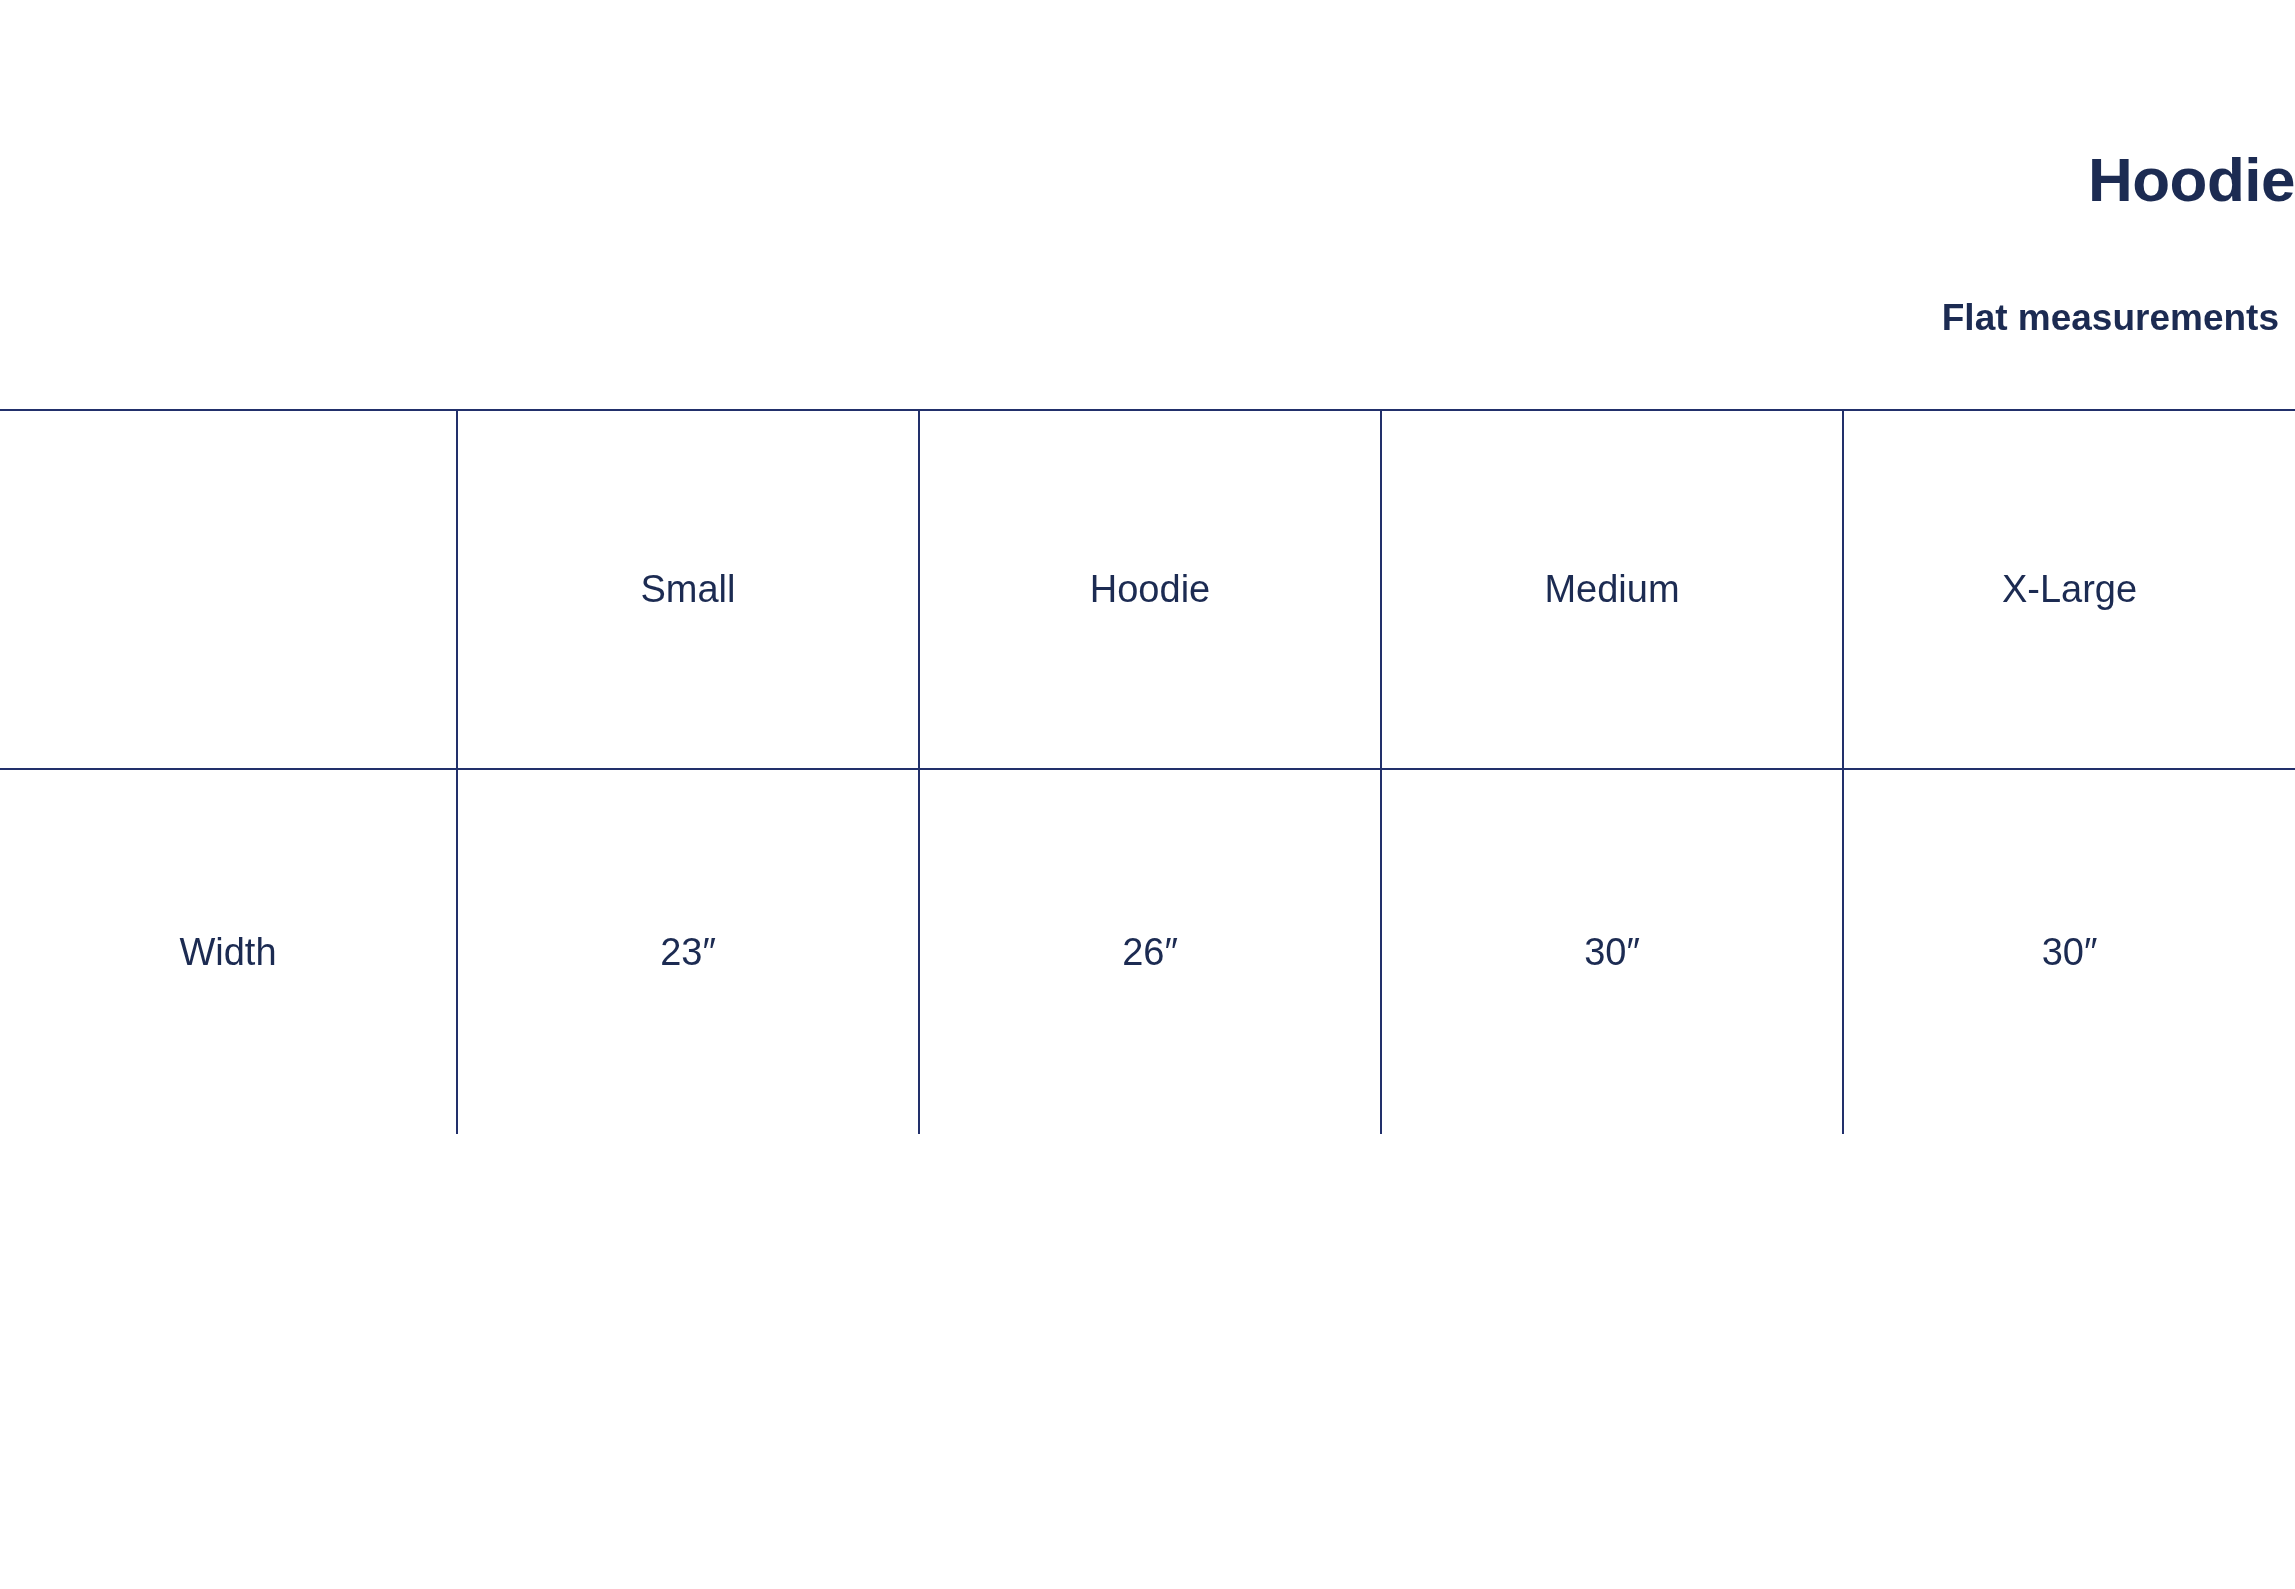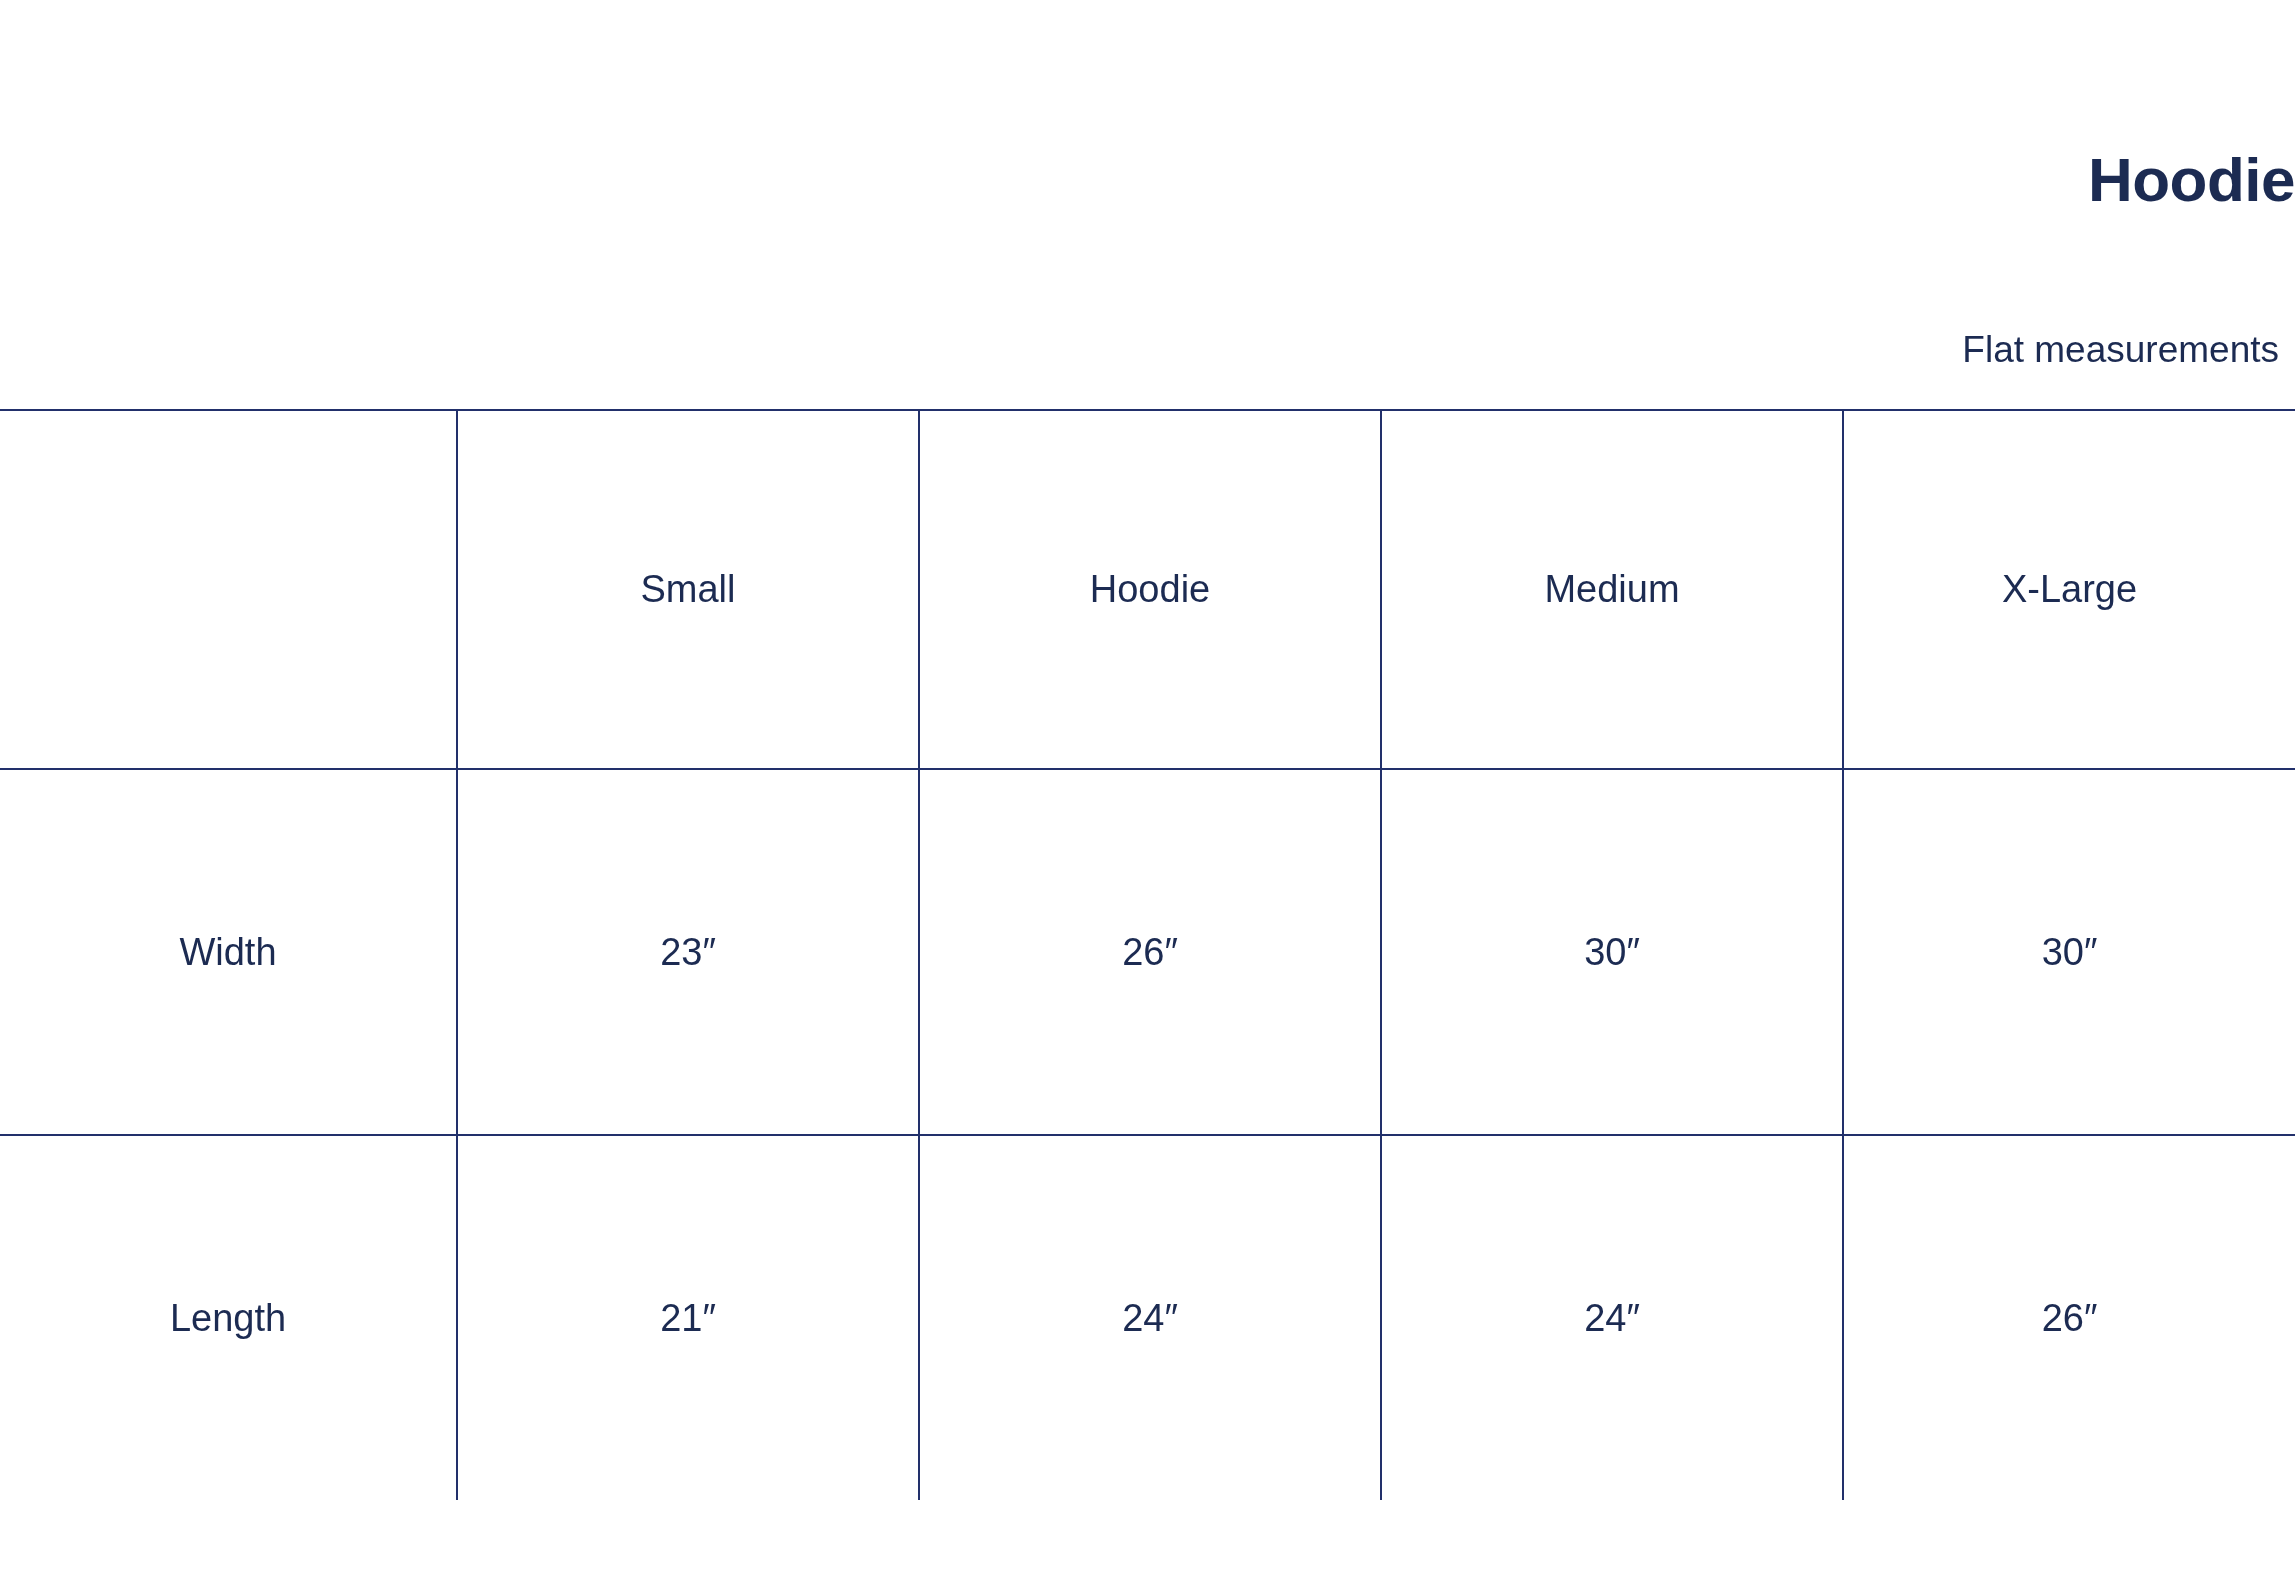--- a/index.html
+++ b/index.html
@@ -35,24 +35,23 @@
     line-height: 1;
     letter-spacing: -0.5px;
     white-space: nowrap;
   }
   #page-subtitle {
     position: absolute;
     left: 0;
     top: 299px;
     width: 2279px;
     font-size: 37px;
-    font-weight: normal;
+    font-weight: bold;
     line-height: 1;
     white-space: nowrap;
-    margin-top: 32px;
   }
 
   
   #size-table-wrap {
     position: absolute;
     left: 0;
     top: 409px;
     width: 2295px;
     height: 1486px;
   }
@@ -125,25 +124,18 @@
       </tr>
     </thead>
     <tbody>
       <tr class="data-row">
         <td class="row-label">Width</td>
         <td>23″</td>
         <td>26″</td>
         <td>30″</td>
         <td>30″</td>
       </tr>
-      <tr class="data-row">
-        <td class="row-label">Length</td>
-        <td>21″</td>
-        <td>24″</td>
-        <td>24″</td>
-        <td>26″</td>
-      </tr>
     </tbody>
   </table>
 </div>
 
 <div id="bottom-mask"></div>
 
 
 </body></html>

